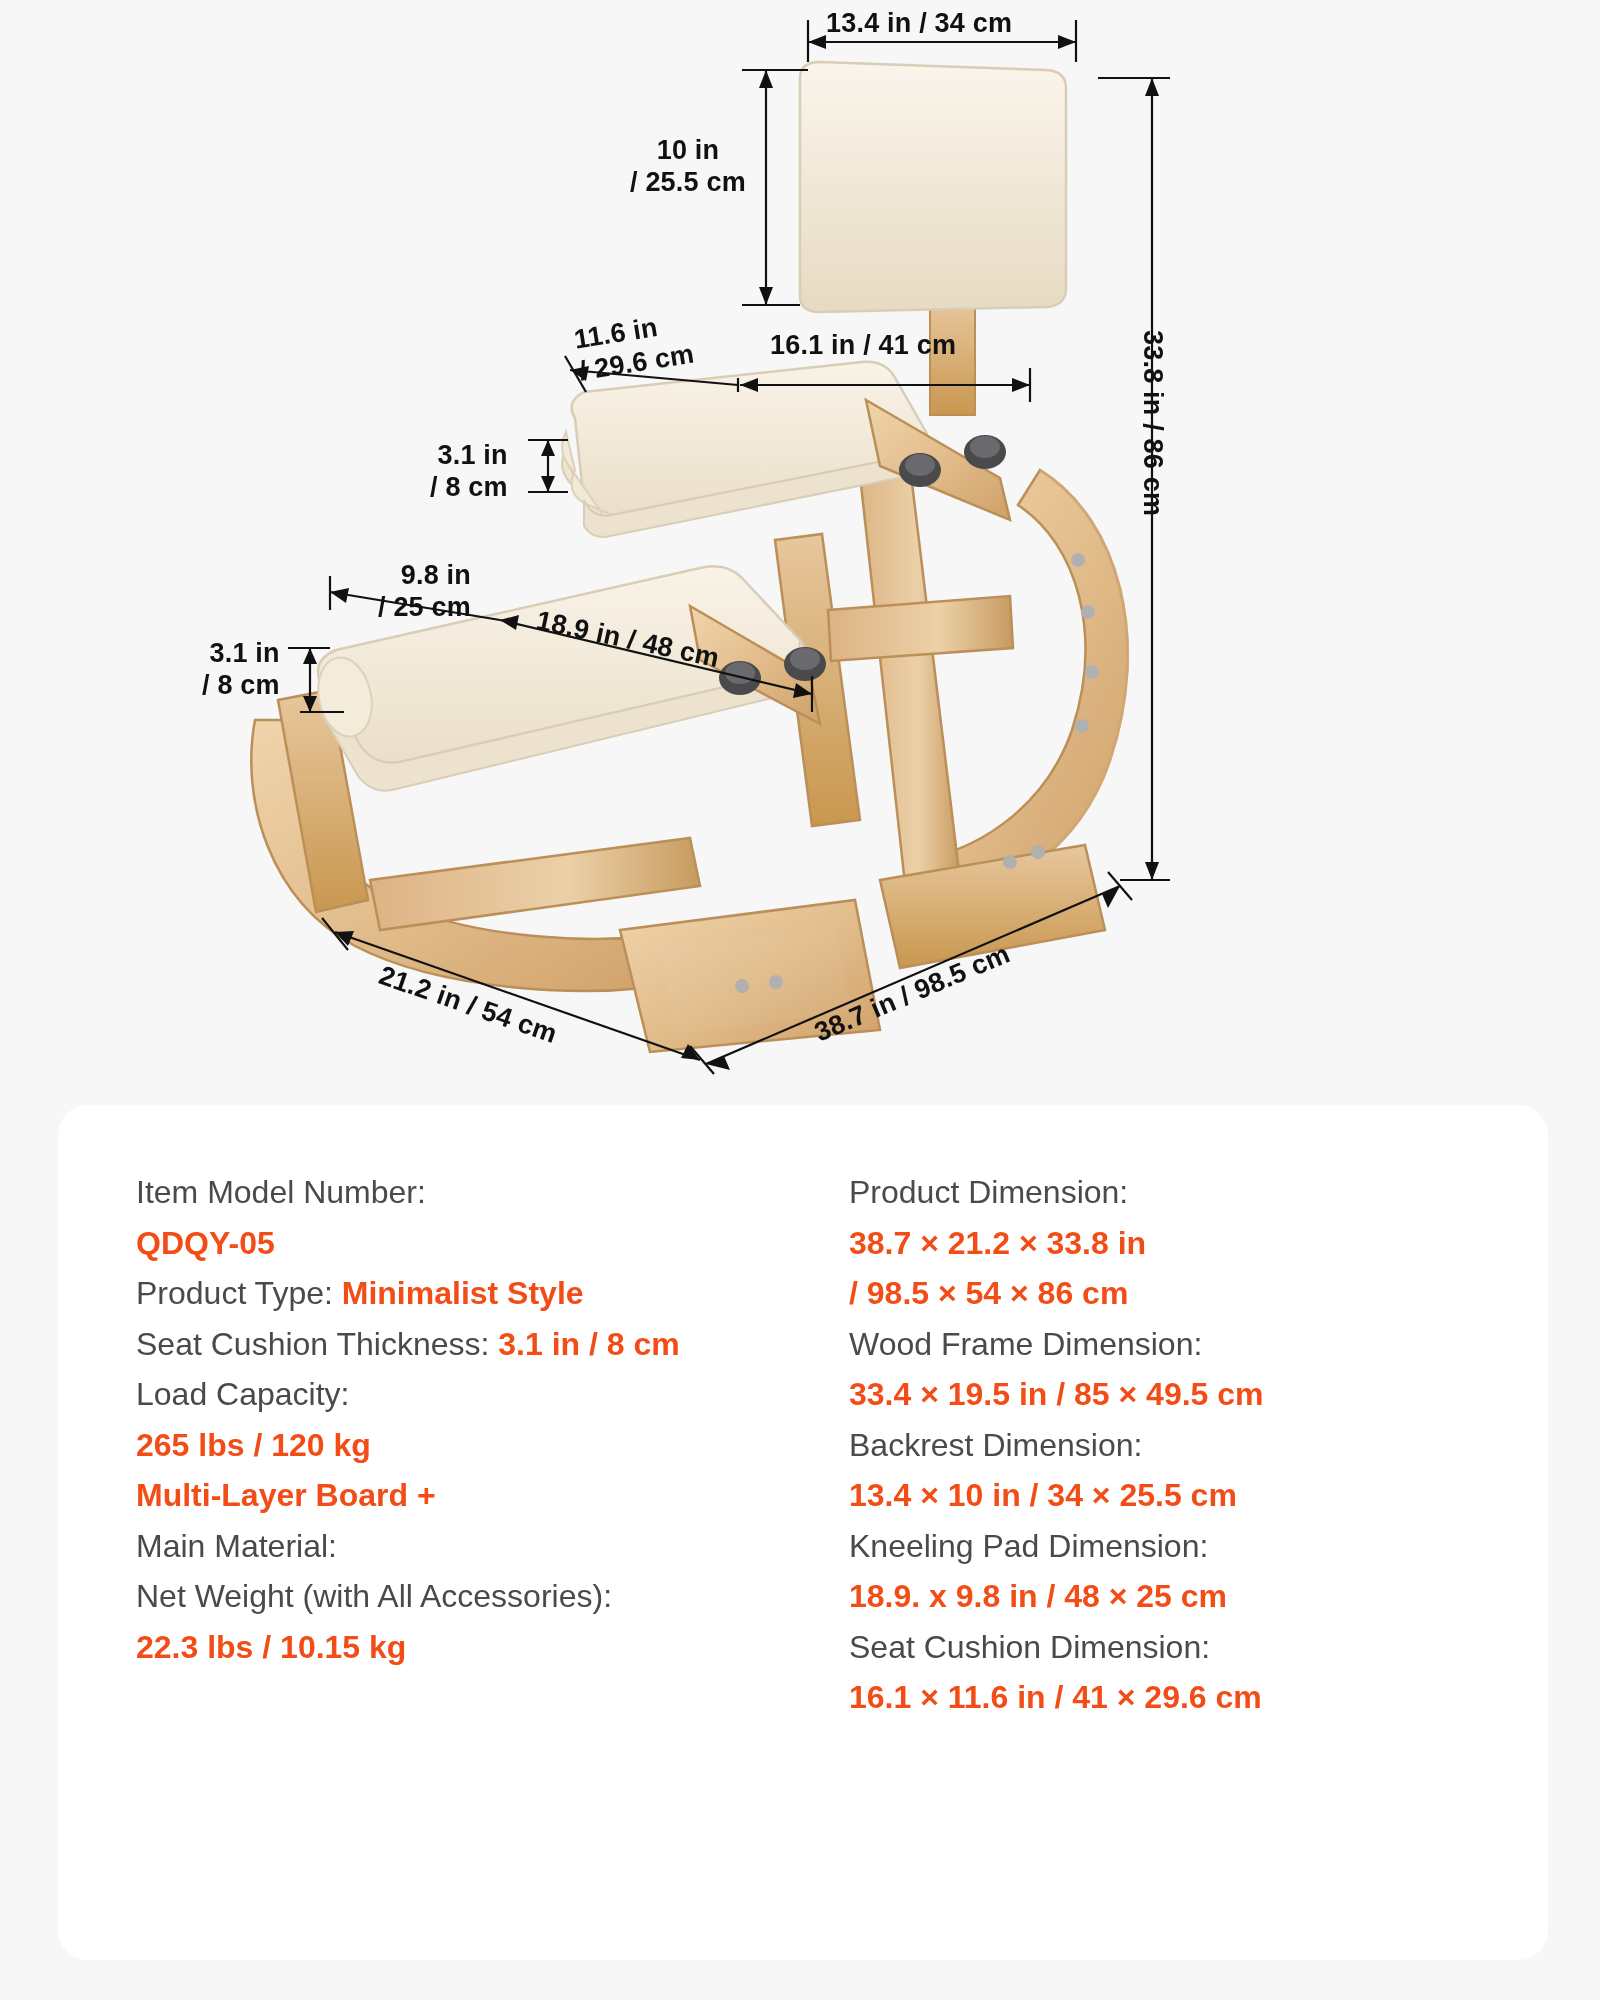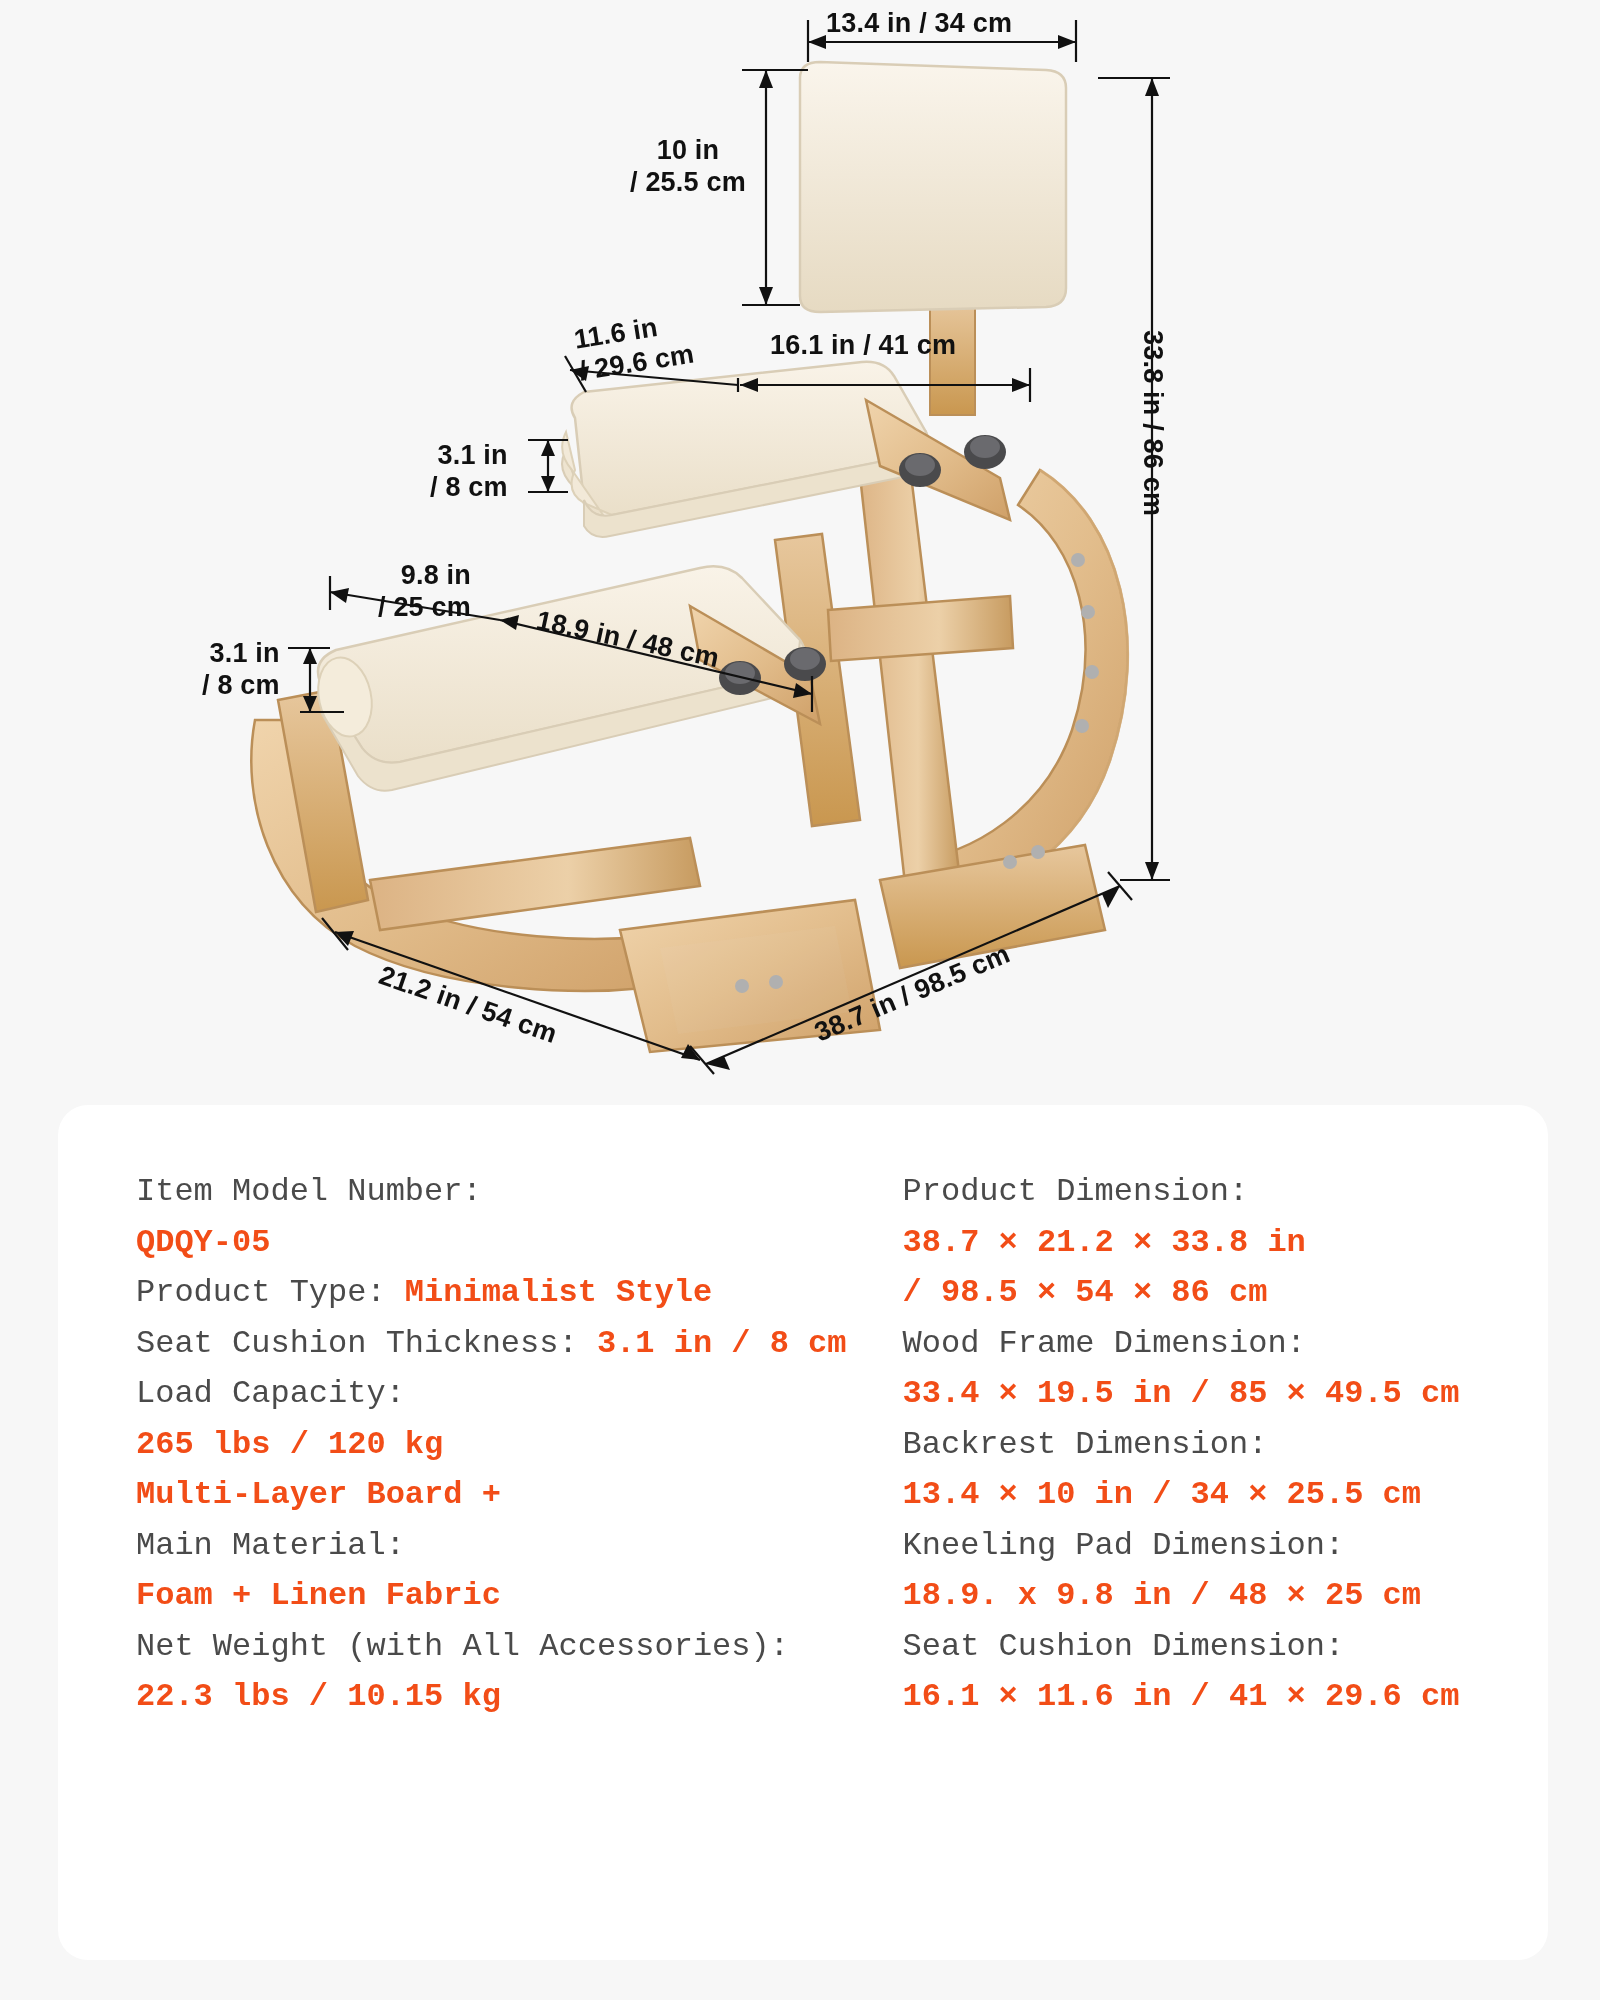--- a/index.html
+++ b/index.html
@@ -47,21 +47,20 @@
   .spec-cols {
     position: absolute;
     left: 0; top: 0; right: 0; bottom: 0;
     display: flex;
     padding: 62px 0 0 0;
   }
   .spec-col {
     flex: 1 1 50%;
     padding-left: 78px;
     padding-right: 10px;
-    font-family: Liberation Mono, monospace;
   }
   .spec-col.right { padding-left: 46px; }
 
   .spec-line {
     font-size: 32px;
     line-height: 1.58;
     color: #4a4a4a;
     font-weight: 400;
     white-space: nowrap;
   }
@@ -300,21 +299,20 @@
 
       <div class="spec-line"><span>Product Type: </span><span class="val">Minimalist Style</span></div>
 
       <div class="spec-line"><span>Seat Cushion Thickness: </span><span class="val">3.1 in / 8 cm</span></div>
 
       <div class="spec-line">Load Capacity:</div>
       <div class="spec-line val-only">265 lbs / 120 kg</div>
 
       <div class="spec-line val-only">Multi-Layer Board +</div>
       <div class="spec-line">Main Material:</div>
-      <div class="spec-line val-only">Foam + Linen Fabric</div>
 
       <div class="spec-line">Net Weight (with All Accessories):</div>
       <div class="spec-line val-only">22.3 lbs / 10.15 kg</div>
     </div>
 
     <div class="spec-col right">
       <div class="spec-line">Product Dimension:</div>
       <div class="spec-line val-only">38.7 × 21.2 × 33.8 in</div>
       <div class="spec-line val-only">/ 98.5 × 54 × 86 cm</div>
 

